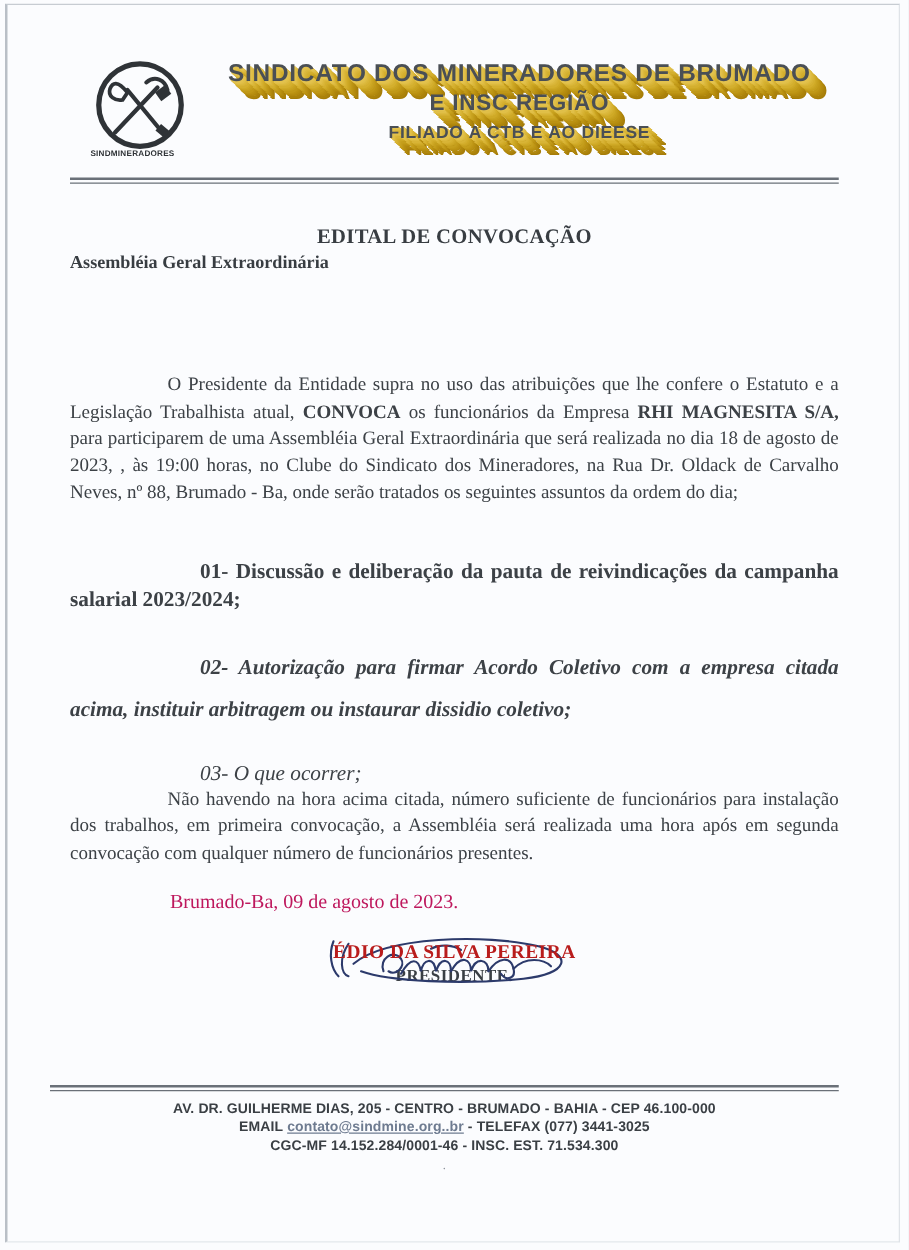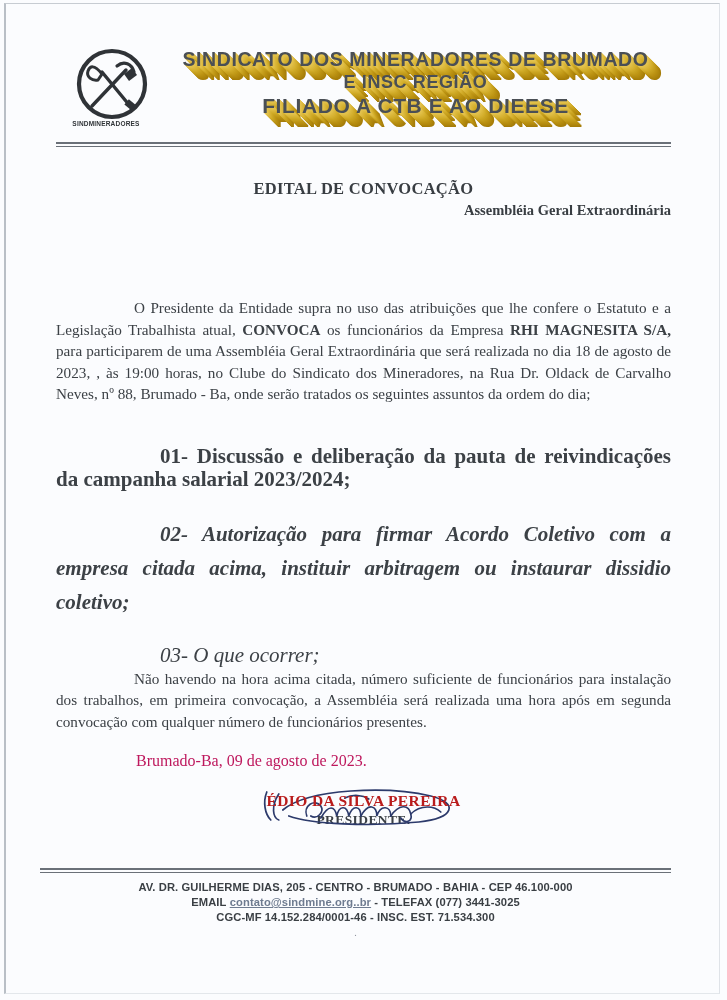--- a/index.html
+++ b/index.html
@@ -81,61 +81,61 @@
     line-height: 23px;
     white-space: nowrap;
     text-shadow:
        1px 1px 0 #e3c24e,  2px 2px 0 #e0bf48,  3px 3px 0 #dcb93e,
        4px 4px 0 #d8b436,  5px 5px 0 #d4af2e,  6px 6px 0 #cfa926,
        7px 7px 0 #c9a321,  8px 8px 0 #c59e1c,  9px 9px 0 #c09817,
       10px 10px 0 #bb9213, 11px 11px 0 #b68d10, 12px 12px 0 #b1880d,
       13px 13px 0 #ab820b, 14px 14px 0 #a67d09;
   }
   .mast-line.l2 { font-size: 18px; }
-  .mast-line.l3 { font-size: 21px; }
+  .mast-line.l3 { font-size: 14px; }
   .rule-double {
     margin-top: 6px;
     border-top: 2px solid #6a7078;
     border-bottom: 1px solid #6a7078;
     height: 2px;
   }
 
   
   .doc-title {
     margin-top: 32px;
     text-align: center;
     font-weight: bold;
     font-size: 16.5px;
     color: #383d42;
     letter-spacing: .3px;
   }
   .doc-subtitle {
     margin-top: 3px;
-    text-align: right;
+    text-align: left;
     font-weight: bold;
     font-size: 14.5px;
     color: #383d42;
   }
 
   
   .body-block { margin-top: 78px; }
   p.para {
     margin: 0;
     text-align: justify;
     font-size: 15.2px;
     line-height: 21.5px;
     color: #3c4146;
     text-indent: 78px;
   }
   p.para b { font-weight: bold; }
 
   .item {
     margin: 0;
     text-align: justify;
-    font-size: 21px;
+    font-size: 17px;
     color: #3c4146;
   }
   .item-1 {
     margin-top: 40px;
     font-weight: bold;
     text-indent: 104px;
     line-height: 23px;
   }
   .item-2 {
     margin-top: 26px;

